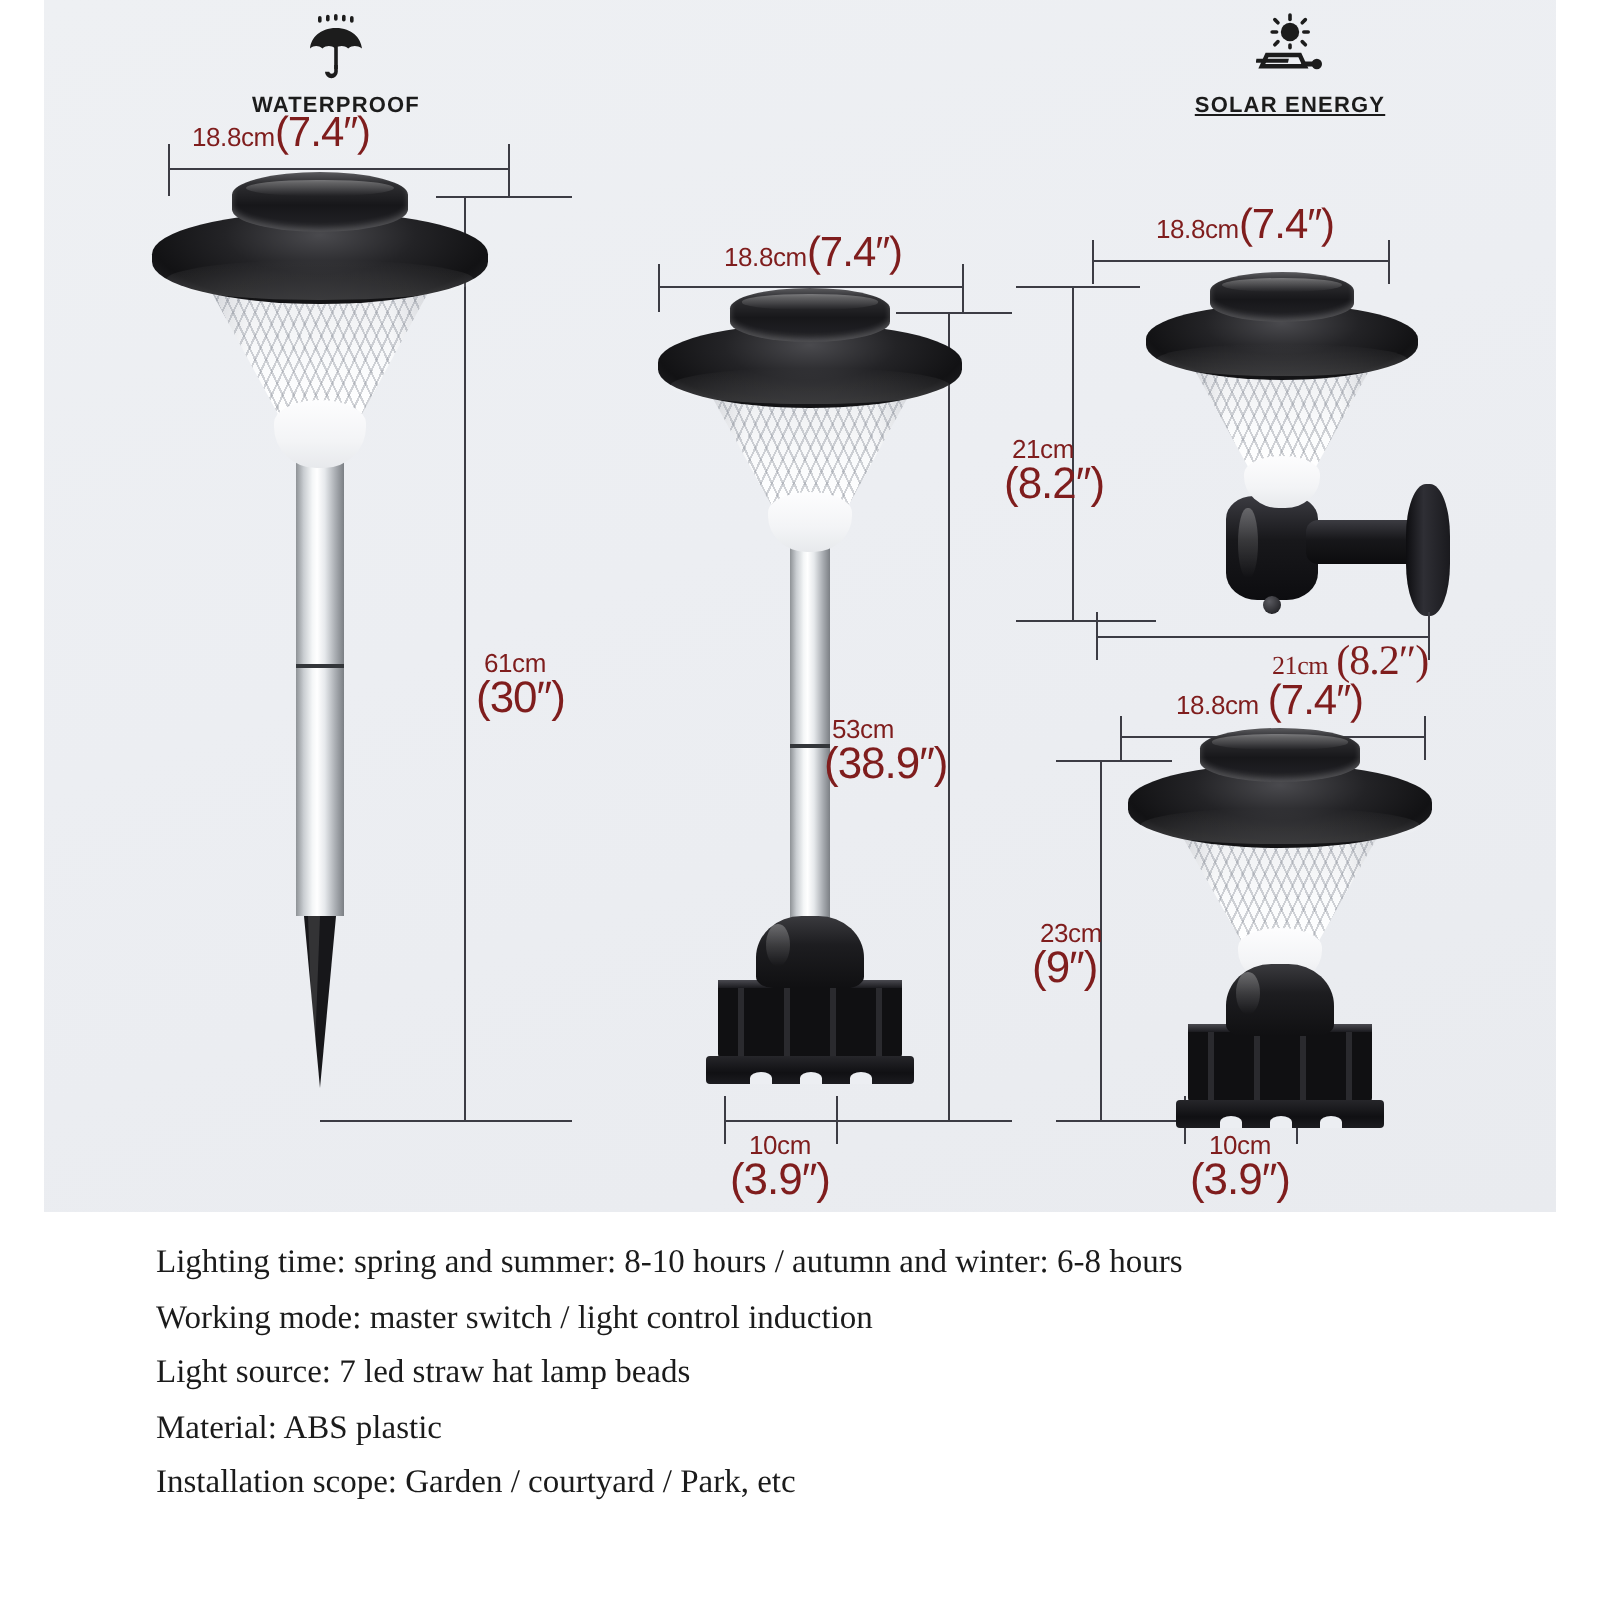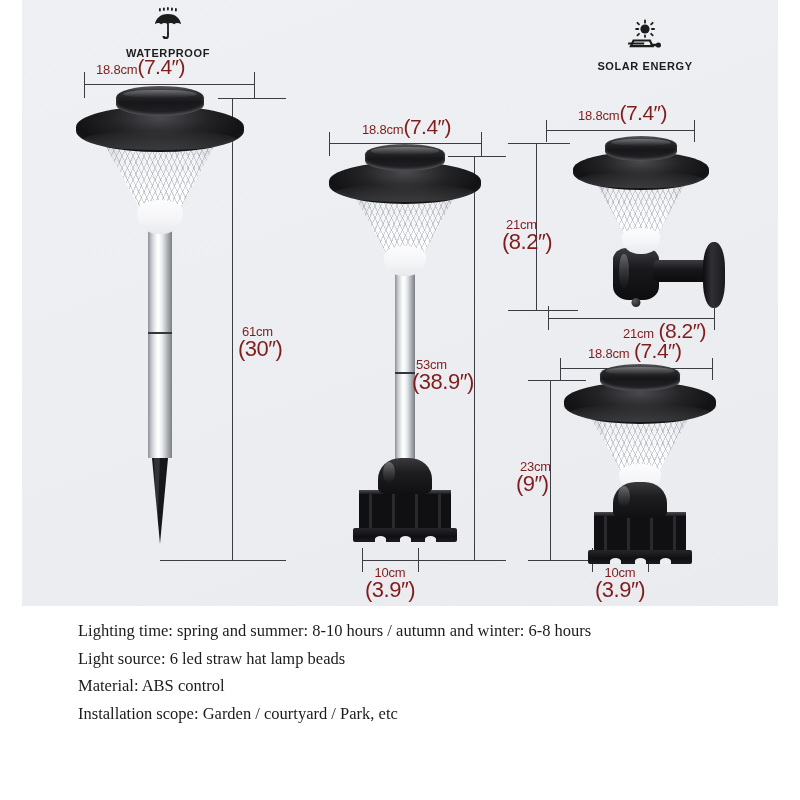--- a/index.html
+++ b/index.html
@@ -21,21 +21,21 @@
 
   
   .feature{position:absolute;text-align:center;width:200px;}
   .feature .ficon{height:34px;display:flex;align-items:flex-end;justify-content:center;}
   .feature .flabel{
     font-size:11px;font-weight:bold;letter-spacing:.6px;color:#1c1c1c;
     margin-top:7px;
   }
   #feat-waterproof{left:68px;top:6px;}
   #feat-highlighted{left:310px;top:6px;}
-  #feat-solar{left:545px;top:19px;}
+  #feat-solar{left:545px;top:6px;text-decoration:underline;}
 
   
   .dim{position:absolute;white-space:nowrap;color:#7f1d1d;line-height:1;}
   .dim .cm{font-size:13px;letter-spacing:-.2px;}
   .dim .in{font-size:21px;letter-spacing:-.5px;}
   .dim.stack{line-height:1.02;text-align:left;}
   .dim.stack .cm{font-size:13px;display:block;padding-left:4px;}
   .dim.stack .in{font-size:22px;display:block;}
 
   
@@ -312,21 +312,21 @@
   <div class="tick-v" style="left:548px;top:306px;height:24px;"></div>
   <div class="tick-v" style="left:714px;top:306px;height:24px;"></div>
 
   <div class="dim" style="left:578px;top:102px;">
     <span class="cm">18.8cm</span><span class="in">(7.4″)</span>
   </div>
   <div class="dim stack" style="left:502px;top:218px;">
     <span class="cm">21cm</span>
       <span class="in">(8.2″)</span>
   </div>
-  <div class="dim" style="left:623px;top:320px;">
+  <div class="dim" style="left:636px;top:320px;font-family:Liberation Serif, serif;">
     <span class="cm">21cm</span>&nbsp;<span class="in">(8.2″)</span>
   </div>
 
   <div class="lamp" id="post-lamp" style="left:545px;top:360px;width:190px;height:210px;">
     <div class="cap" style="width:80px;height:27px;left:95px;top:4px;"></div>
     <div class="brim" style="width:152px;height:42px;left:95px;top:22px;"></div>
     <div class="cone" style="width:116px;height:70px;left:95px;top:42px;
           clip-path:polygon(0% 0%, 100% 0%, 66% 100%, 34% 100%);"></div>
     <div class="glassbase" style="width:42px;height:28px;left:95px;top:104px;"></div>
     <div class="collar" style="width:54px;height:36px;left:95px;top:122px;"></div>
@@ -355,18 +355,19 @@
     <span class="cm">23cm</span>
       <span class="in">(9″)</span>
   </div>
   <div class="dim stack" style="left:585px;top:566px;text-align:center;width:70px;">
     <span class="cm" style="padding-left:0;">10cm</span>
       <span class="in">(3.9″)</span>
   </div>
 
   <div class="specs">
     <div class="line">Lighting time: spring and summer: 8-10 hours / autumn and winter: 6-8 hours</div>
-    <div class="line">Light source: 6 led straw hat lamp beads</div>
-    <div class="line">Material: ABS control</div>
+    <div class="line">Working mode: master switch / light control induction</div>
+    <div class="line">Light source: 7 led straw hat lamp beads</div>
+    <div class="line">Material: ABS plastic</div>
     <div class="line">Installation scope: Garden / courtyard / Park, etc</div>
   </div>
 
 </div>
 
 </body></html>

